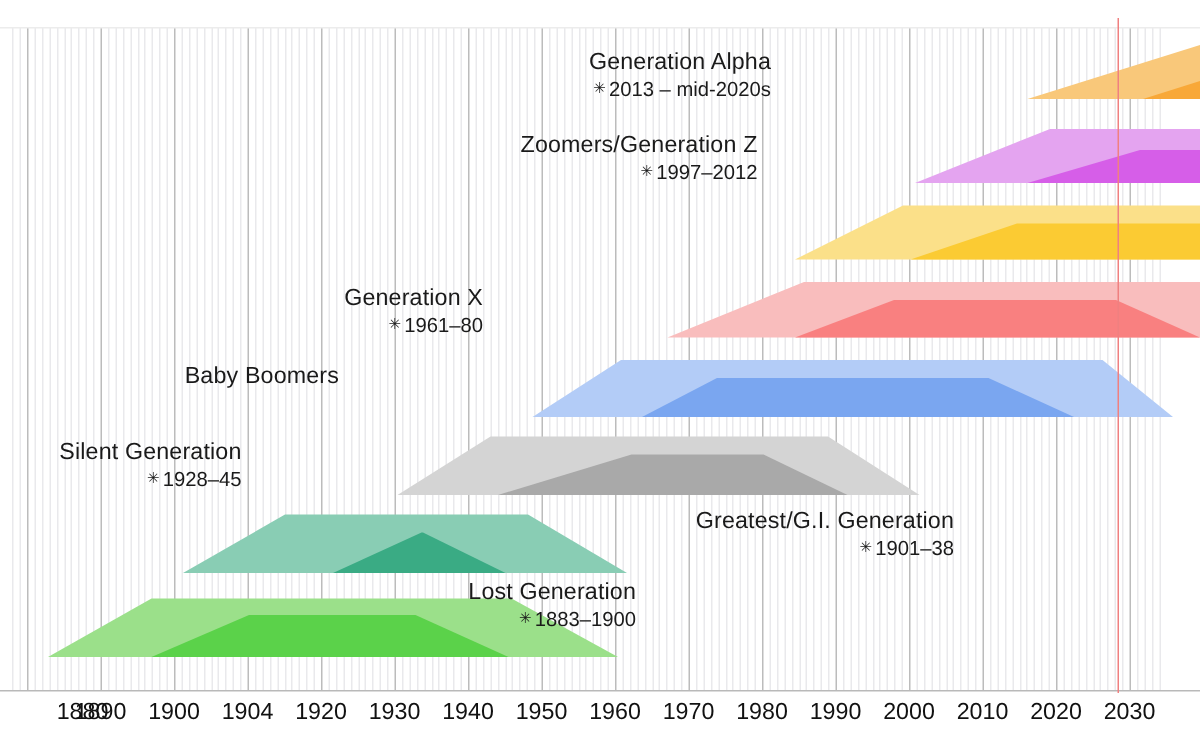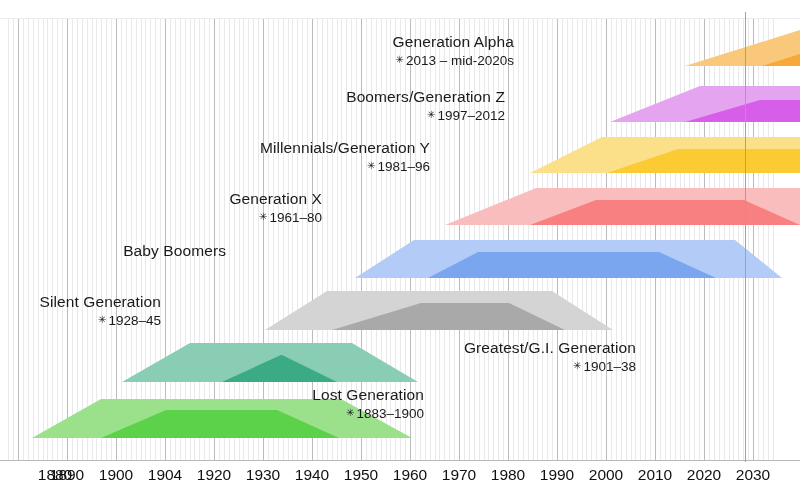--- a/index.html
+++ b/index.html
@@ -265,28 +265,24 @@
   <div class="plot-top"></div>
   <div class="axis-line"></div>
   <div class="today-line"></div>
 
   <div class="glabel right-al" style="right:130px;top:32px;">
     <div class="gname">Generation Alpha</div>
     <div class="gyears"><span class="star">✳</span><span>2013 – mid-2020s</span></div>
   </div>
 
   <div class="glabel right-al" style="right:139px;top:87px;">
-    <div class="gname">Boomers/Generation Z</div>
+    <div class="gname">Zoomers/Generation Z</div>
     <div class="gyears"><span class="star">✳</span><span>1997–2012</span></div>
   </div>
 
-  <div class="glabel right-al" style="right:214px;top:138px;">
-    <div class="gname">Millennials/Generation Y</div>
-    <div class="gyears"><span class="star">✳</span><span>1981–96</span></div>
-  </div>
 
   <div class="glabel right-al" style="right:322px;top:189px;">
     <div class="gname">Generation X</div>
     <div class="gyears"><span class="star">✳</span><span>1961–80</span></div>
   </div>
 
   <div class="glabel right-al" style="right:418px;top:241px;">
     <div class="gname">Baby Boomers</div>
   </div>
 

